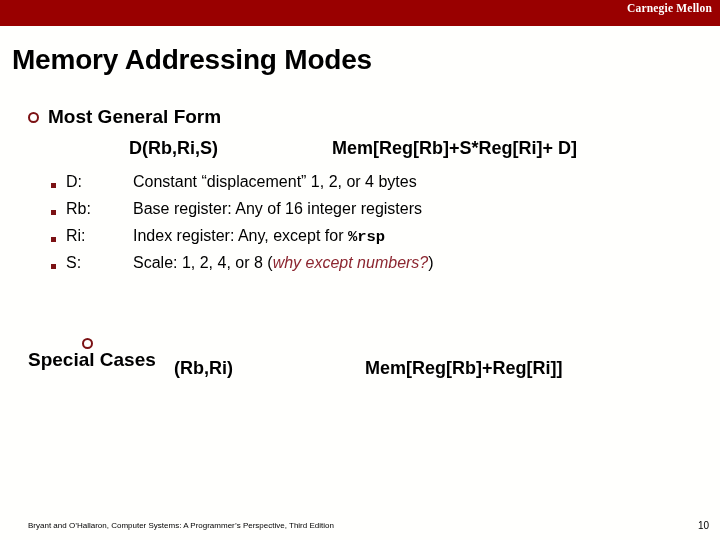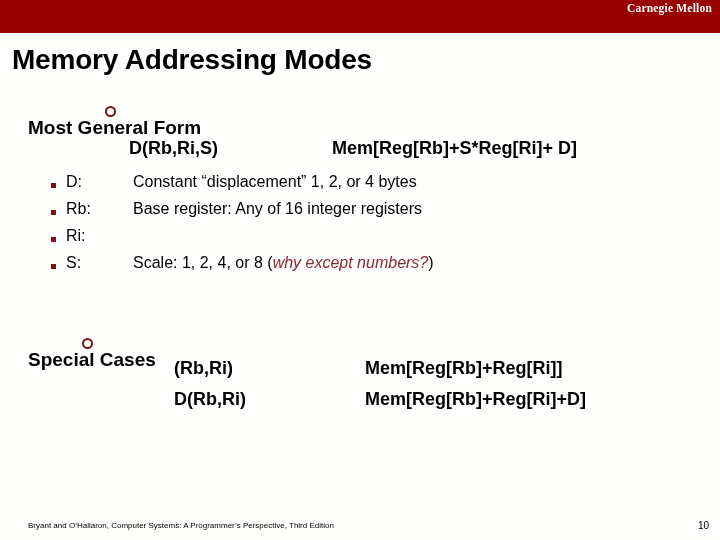--- a/index.html
+++ b/index.html
@@ -16,21 +16,21 @@
     overflow: hidden;
     position: relative;
   }
 
   
   .header-bar {
     position: absolute;
     top: 0;
     left: 0;
     width: 720px;
-    height: 33px;
+    height: 26px;
     background: #990000;
   }
   .header-brand {
     position: absolute;
     right: 8px;
     top: 1px;
     color: #ffffff;
     font-family: "Liberation Serif", serif;
     font-size: 11.5px;
     font-weight: bold;
@@ -66,21 +66,21 @@
     border-radius: 50%;
     margin-right: 9px;
     flex: none;
   }
   .lvl1-text {
     font-size: 19px;
     font-weight: bold;
     color: #000000;
   }
 
-  #bullet-general { top: 106px; flex-direction: column; }
+  #bullet-general { top: 106px; }
   #bullet-special { top: 338px; flex-direction: column; }
 
   
   .form-row {
     position: absolute;
     top: 138px;
     left: 0;
     width: 720px;
     font-size: 18px;
     font-weight: bold;
@@ -198,40 +198,37 @@
 
   <div class="sub-row">
     <span class="sub-square"></span>
     <span class="sub-label">Rb:</span>
     <span class="sub-desc"><span>Base register: Any of 16 integer registers</span></span>
   </div>
 
   <div class="sub-row">
     <span class="sub-square"></span>
     <span class="sub-label">Ri:</span>
+    <span class="sub-desc"><span>Index register: Any, except for </span><span class="mono-bold">%rsp</span></span>
   </div>
 
   <div class="sub-row">
     <span class="sub-square"></span>
     <span class="sub-label">S:</span>
     <span class="sub-desc"><span>Scale: 1, 2, 4, or 8 (</span><span class="red-italic">why except numbers?</span><span>)</span></span>
   </div>
 
 </div>
 
 <div class="lvl1" id="bullet-special">
   <span class="lvl1-ring"></span>
   <span class="lvl1-text">Special Cases</span>
 </div>
 
 <div class="cases">
   <div class="case-row">
     <span class="case-left">(Rb,Ri)</span>
     <span class="case-right">Mem[Reg[Rb]+Reg[Ri]]</span>
   </div>
-  <div class="case-row">
-    <span class="case-left">D(Rb,Ri)</span>
-    <span class="case-right">Mem[Reg[Rb]+Reg[Ri]+D]</span>
-  </div>
 </div>
 
 <div class="footer-citation">Bryant and O’Hallaron, Computer Systems: A Programmer’s Perspective, Third Edition</div>
 <div class="footer-pageno">10</div>
 
 </body></html>

